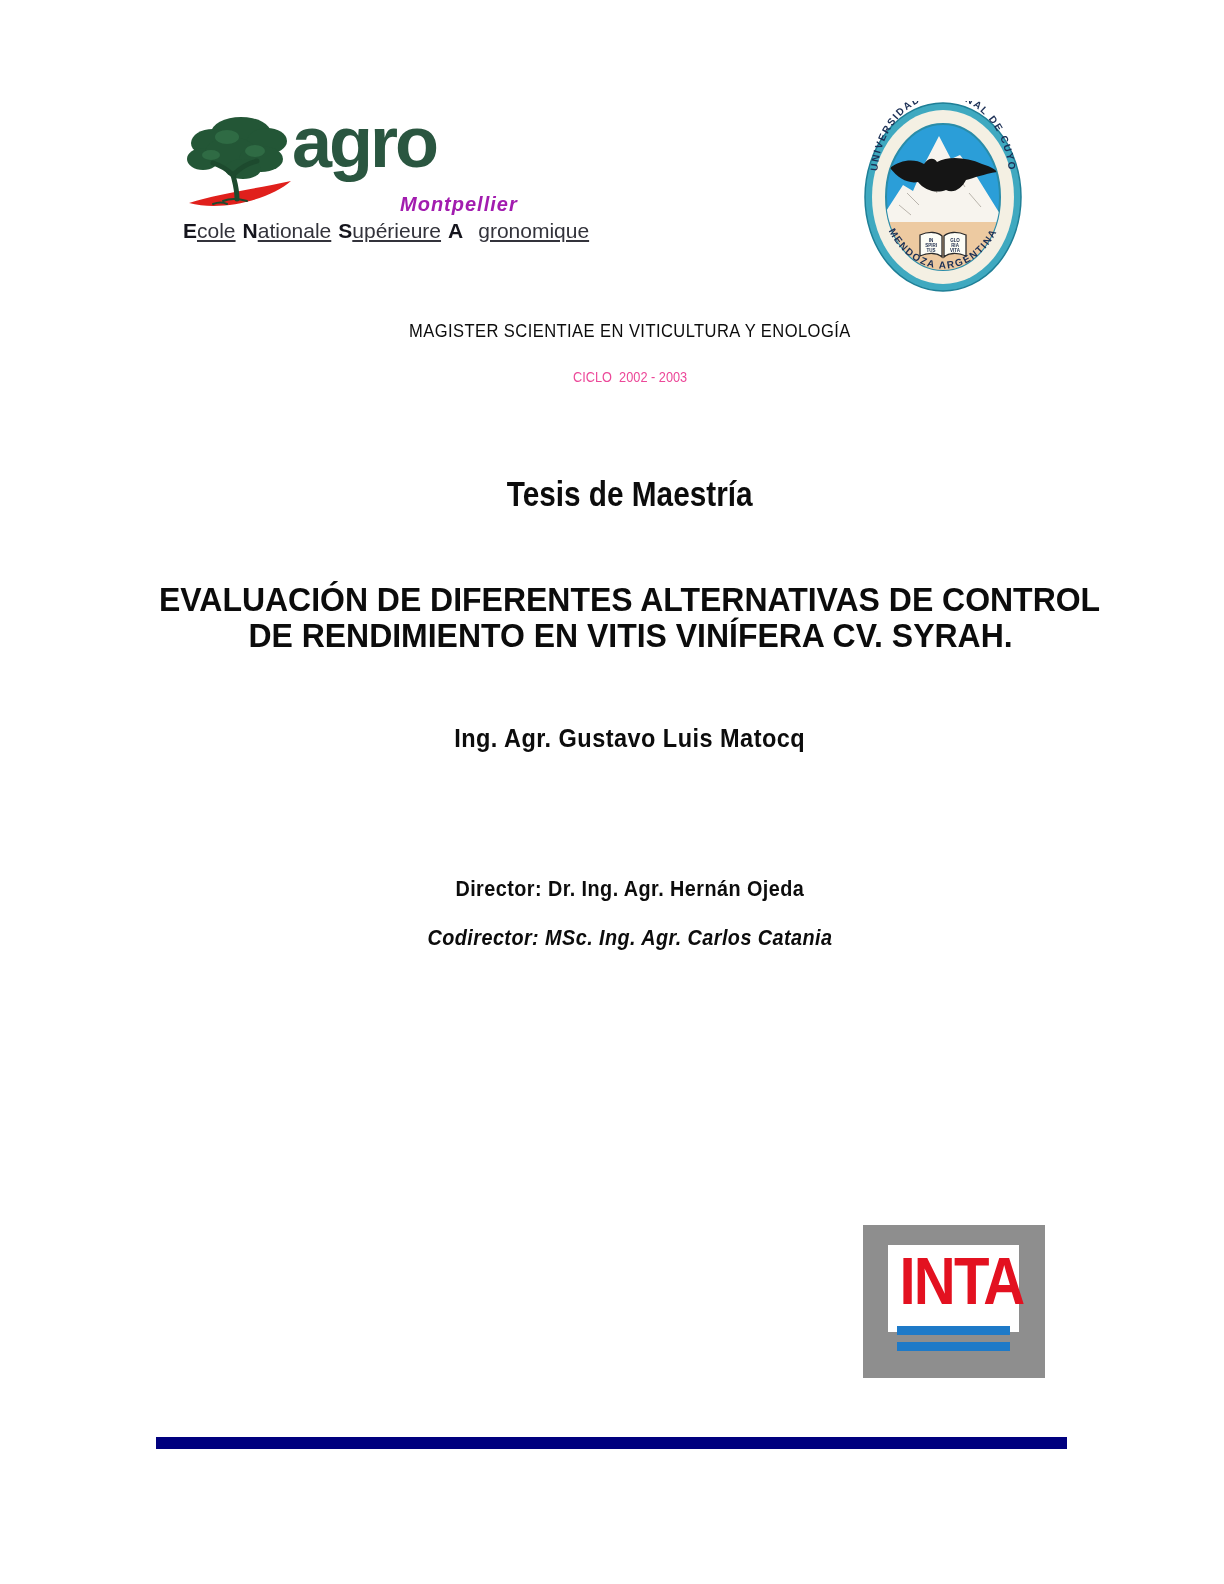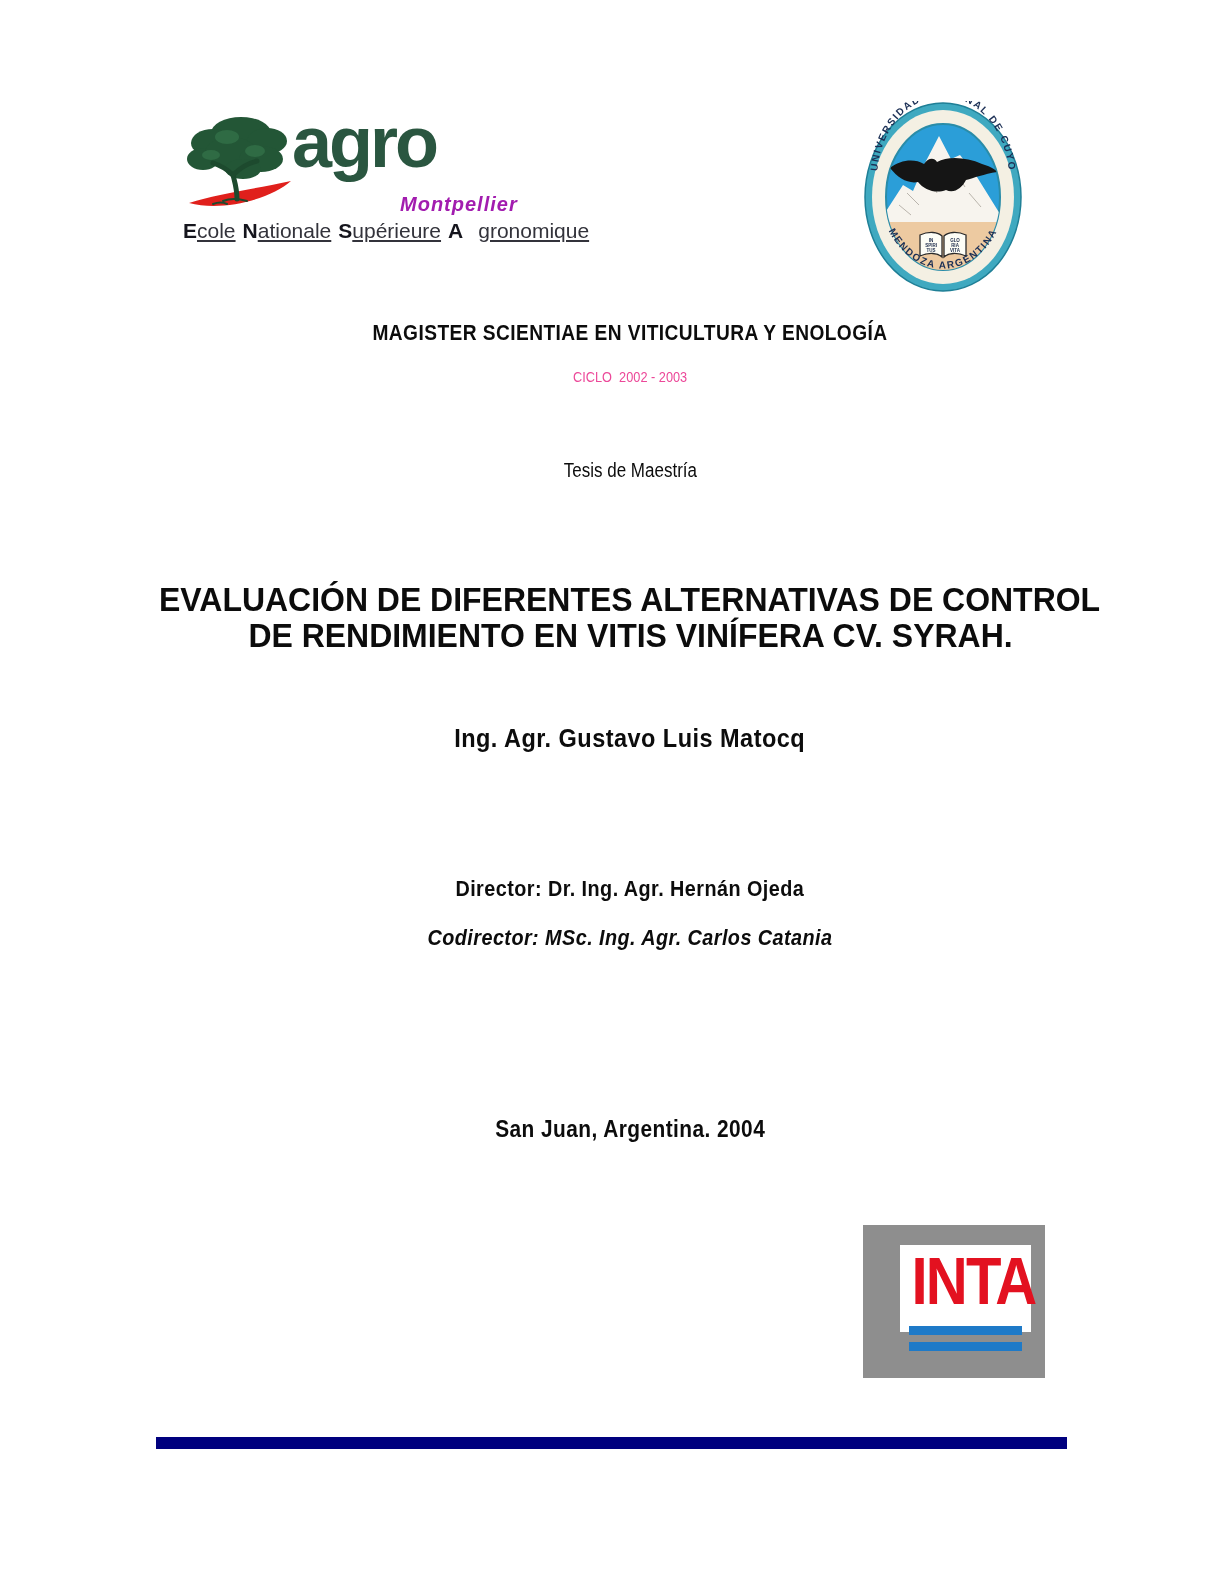--- a/index.html
+++ b/index.html
@@ -7,44 +7,44 @@
     position:relative;width:1224px;height:1584px;background:#ffffff;overflow:hidden;
     font-family:"Liberation Sans","DejaVu Sans",sans-serif;color:#0c0c0c;
   }
   .abs{position:absolute;}
   .center-line{position:absolute;left:36px;width:1188px;text-align:center;color:#0c0c0c;}
   .cond{display:inline-block;transform:scaleX(0.85);transform-origin:50% 50%;white-space:pre;}
   .cond87{display:inline-block;transform:scaleX(0.87);transform-origin:50% 50%;white-space:pre;}
   .cond90{display:inline-block;transform:scaleX(0.90);transform-origin:50% 50%;white-space:pre;}
   .cond94{display:inline-block;transform:scaleX(0.94);transform-origin:50% 50%;white-space:pre;}
 
-  .magister{top:320px;font-size:22px;font-weight:700;letter-spacing:0.5px;}
+  .magister{top:320px;font-size:19px;font-weight:400;letter-spacing:0.5px;}
   .ciclo{top:368px;font-size:15px;font-weight:400;color:#ec4899;}
-  .tesis{top:459px;font-size:20px;font-weight:400;}
+  .tesis{top:474px;font-size:35px;font-weight:700;}
   .title{top:581px;font-size:34px;font-weight:700;line-height:36px;}
   .author{top:724px;font-size:25px;font-weight:700;letter-spacing:0.5px;}
   .director{top:876px;font-size:22px;font-weight:700;letter-spacing:0.5px;}
   .codirector{top:925px;font-size:22px;font-weight:700;letter-spacing:0.5px;font-style:italic;}
   .place{top:1115px;font-size:24px;font-weight:700;letter-spacing:0.5px;}
 
   
   .agro-word{left:292px;top:106px;font-size:72px;font-weight:700;letter-spacing:-3px;color:#2a5640;line-height:1;}
   .agro-region{left:400px;top:193px;font-size:20px;font-weight:700;font-style:italic;color:#a21caf;letter-spacing:1px;}
   .agro-school{left:183px;top:219px;font-size:21px;color:#33333b;white-space:nowrap;}
   .agro-school .ini{font-weight:700;color:#15151d;}
   .agro-school .wrd{font-weight:400;margin-right:7px;text-decoration:underline;}
   .agro-school .wrd:last-child{margin-right:0;margin-left:15px;}
 
   
   .seal-arc{font-family:"Liberation Sans","DejaVu Sans",sans-serif;font-size:10px;font-weight:700;letter-spacing:1.6px;fill:#1b2f55;}
   .book-line{font-family:"Liberation Sans","DejaVu Sans",sans-serif;font-size:4.5px;font-weight:700;fill:#22304f;text-anchor:middle;}
 
   
   .inta-box{left:863px;top:1225px;width:182px;height:153px;background:#8e8e8e;}
-  .inta-inner{position:absolute;left:25px;top:20px;width:131px;height:87px;background:#ffffff;margin-left:12px;}
+  .inta-inner{position:absolute;left:25px;top:20px;width:131px;height:87px;background:#ffffff;}
   .inta-word{position:absolute;left:4px;top:2px;width:123px;text-align:center;font-size:66px;font-weight:700;color:#e31120;line-height:1.05;letter-spacing:-2px;transform:scaleX(0.88);transform-origin:50% 0;}
   .inta-stripe{position:absolute;left:9px;width:113px;height:9px;background:#1e7ac8;}
   .inta-stripe.s1{top:81px;}
   .inta-stripe.s2{top:97px;}
 
   .footer-rule{left:156px;top:1437px;width:911px;height:12px;background:#00007e;}
 </style>
 </head>
 <body>
 
@@ -129,21 +129,20 @@
   <div class="center-line magister"><span class="cond87">MAGISTER SCIENTIAE EN VITICULTURA Y ENOLOGÍA</span></div>
   <div class="center-line ciclo"><span class="cond">CICLO  2002 - 2003</span></div>
   <div class="center-line tesis"><span class="cond">Tesis de Maestría</span></div>
   <div class="center-line author"><span class="cond94">Ing. Agr. Gustavo Luis Matocq</span></div>
   <div class="center-line title">
     <span class="cond94">EVALUACIÓN DE DIFERENTES ALTERNATIVAS DE CONTROL</span><br>
     <span class="cond94">DE RENDIMIENTO EN VITIS VINÍFERA CV. SYRAH.</span>
   </div>
   <div class="center-line director"><span class="cond90">Director: Dr. Ing. Agr. Hernán Ojeda</span></div>
   <div class="center-line codirector"><span class="cond90">Codirector: MSc. Ing. Agr. Carlos Catania</span></div>
-  <div class="center-line place"><span class="cond87">San Juan, Argentina. 2004</span></div>
 
   <div class="abs" style="left:0;top:1200px;width:620px;height:140px;">
     
     
     
     
   </div>
 
   <div class="abs inta-box">
     <div class="inta-inner">

